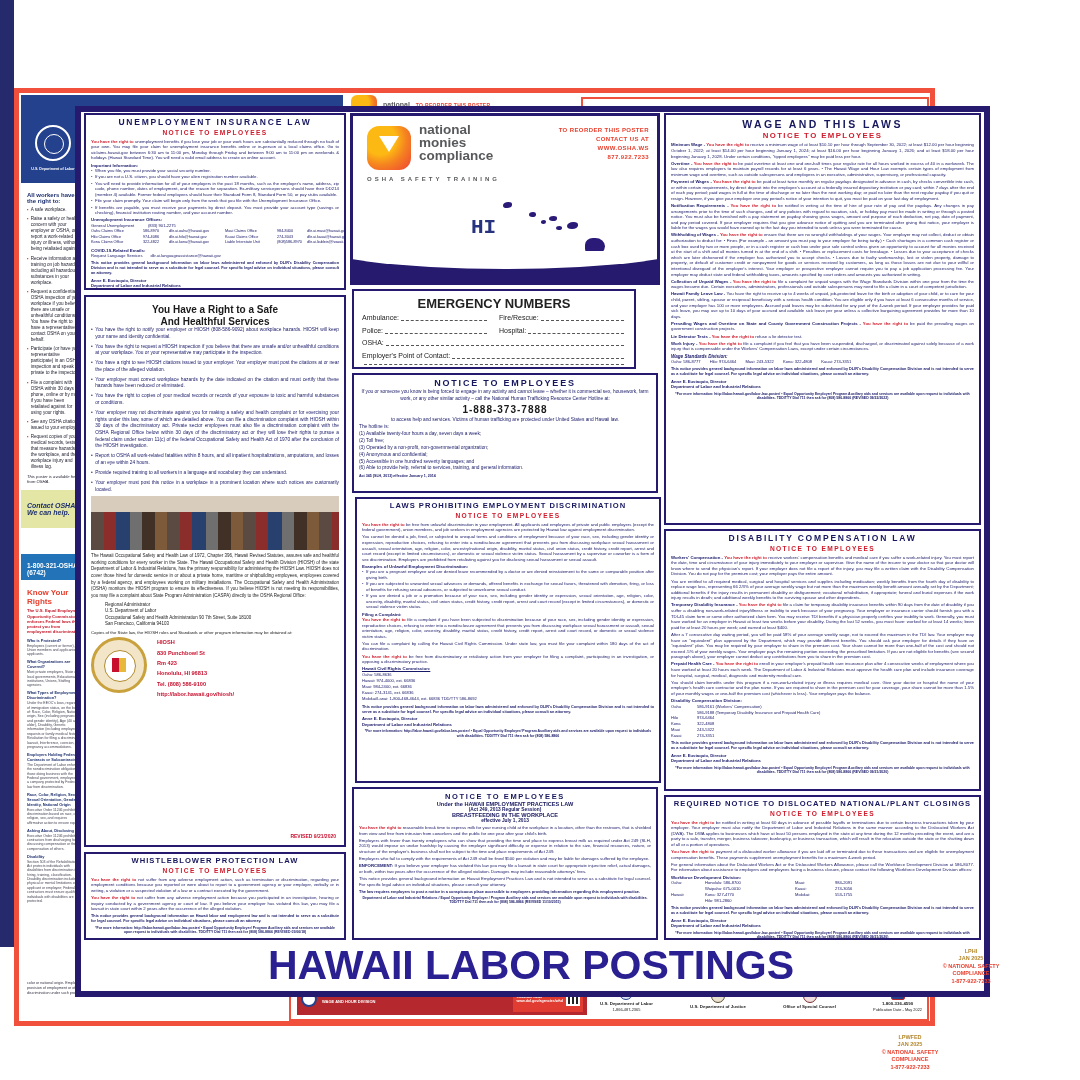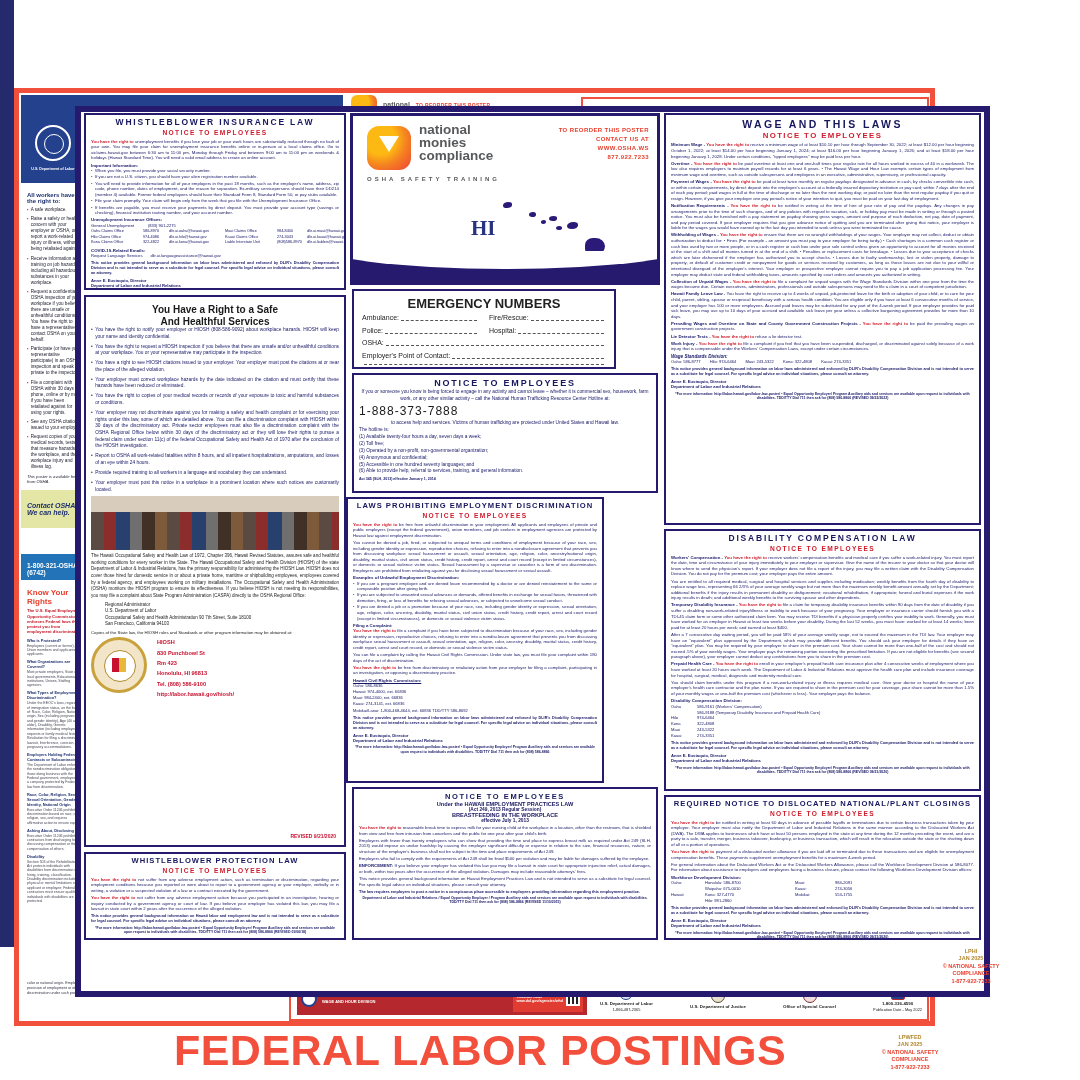--- a/index.html
+++ b/index.html
@@ -93,32 +93,32 @@
   .hiseal:after{content:"";position:absolute;left:18px;top:18px;width:14px;height:14px;background:linear-gradient(90deg,#c8102e 0 50%,#e8b83a 50% 100%);}
   .hioshaddr{font-size:5.6px;font-weight:bold;color:#c8102e;line-height:1.85;}
   .revised{position:absolute;right:8px;bottom:6px;font-size:5px;font-weight:bold;color:#c8102e;}
   
   .nsc-head{position:absolute;left:269px;top:1px;width:310px;height:172px;border:3px solid #261a6e;background:#fff;overflow:hidden;padding:0;}
   .nsc-logo{position:absolute;left:14px;top:10px;width:44px;height:44px;border-radius:12px;background:radial-gradient(circle at 30% 30%,#fdb913 0 35%,#f58220 60%,#ef4136 100%);}
   .nsc-logo:after{content:"";position:absolute;left:12px;top:10px;width:0;height:0;border-left:10px solid transparent;border-right:10px solid transparent;border-top:16px solid #fff;}
   .nsc-brand{position:absolute;left:66px;top:8px;font-size:13.5px;font-weight:bold;color:#58595b;line-height:.95;}
   .nsc-tag{position:absolute;left:14px;top:60px;font-size:6px;letter-spacing:3px;color:#58595b;font-weight:bold;}
   .nsc-reorder{position:absolute;right:8px;top:10px;text-align:right;font-size:6px;font-weight:bold;color:#e8402e;line-height:1.5;letter-spacing:.4px;}
-  .hi-state{position:absolute;left:118px;top:100px;font-size:21px;font-weight:bold;color:#27337e;font-family:Liberation Serif, serif;}
+  .hi-state{position:absolute;left:118px;top:100px;font-size:21px;font-weight:bold;color:#27337e;font-family:Liberation Mono, monospace;}
   .isle{position:absolute;background:#2b1a78;border-radius:60% 40% 55% 45%;}
   .nsc-band{position:absolute;left:-3px;bottom:-3px;width:316px;height:34px;background:#261a6e;overflow:hidden;}
   .nsc-band:before{content:"";position:absolute;left:-40px;top:-34px;width:390px;height:52px;background:#fff;border-radius:50%;}
   
   .em-title{font-weight:bold;text-align:center;color:#222;font-size:13px;margin:1px 0 3px 0;}
   .em-row{display:flex;gap:10px;font-size:7px;color:#222;margin-bottom:5.5px;}
   .em-pair{display:flex;flex:1;}
   .em-fill{flex:1;border-bottom:1.4px dashed #555;margin:0 2px;}
   
   .tr-intro{font-size:4.8px;line-height:1.35;color:#181868;text-align:center;margin-top:1px;}
-  .tr-hot{font-weight:normal;font-size:12px;color:#1a1a1a;letter-spacing:1px;margin:2px 0;}
+  .tr-hot{font-weight:bold;font-size:10px;text-align:center;color:#1a1a1a;letter-spacing:1px;margin:2px 0;}
   .tr-line{font-size:4.8px;color:#181868;line-height:1.45;}
   .tr-act{font-size:3.6px;font-weight:bold;color:#181868;margin-top:2px;}
   .hcrc-line{font-size:4.1px;color:#181868;line-height:1.5;}
   
   .bf1{font-weight:bold;text-align:center;color:#17175e;letter-spacing:1.6px;font-size:7.5px;}
   .bf2{font-weight:bold;text-align:center;color:#17175e;font-size:5.6px;}
   .bf3{font-weight:bold;text-align:center;color:#17175e;font-size:4.8px;}
   .bfnote{font-weight:bold;font-size:3.9px;color:#181868;line-height:1.3;text-align:justify;margin-top:1px;}
   .wsd{font-weight:bold;font-style:italic;font-size:4.6px;color:#181868;margin-top:2px;}
   .hi-title{position:absolute;left:150px;top:830px;width:600px;text-align:center;font-size:41px;font-weight:bold;color:#2b2091;white-space:nowrap;z-index:2;}
@@ -255,37 +255,36 @@
         </div>
           <div class="agency">
           <div class="seal"></div>
           <div class="alabel">1-800-336-4590</div>
           <div class="asub">Publication Date - May 2022</div>
         </div>
         </div>
     </div>
   </div>
 
-  <div class="fed-title">FEDERAL LABOR POSTINGS</div>
   <div class="stamp fed-stamp">
     <div>
         <div class="g">LPWFED</div>
         <div class="g">JAN 2025</div>
       </div>
     <div>
         <div class="r">© NATIONAL SAFETY</div>
         <div class="r">COMPLIANCE</div>
         <div class="r">1-877-922-7233</div>
       </div>
   </div>
 
   <div class="hi">
 
     <div class="sec" style="left:3px;top:1px;width:262px;height:177px;">
-      <div class="t1">WHISTLEBLOWER INSURANCE LAW</div>
+      <div class="t1">UNEMPLOYMENT INSURANCE LAW</div>
       <div class="t2 small">NOTICE TO EMPLOYEES</div>
       <div class="body">
           <div class="para"><span class="plabel"></span><span class="pred">You have the right to </span><span>unemployment benefits if you lose your job or your work hours are substantially reduced through no fault of your own. You may file your claim for unemployment insurance benefits online or in-person at a local claims office. Go to uiclaims.hawaii.gov between 6:30 am to 11:00 pm, Monday through Friday and between 9:00 am to 11:00 pm on weekends &amp; holidays (Hawaii Standard Time). You will need a valid email address to create an online account.</span></div>
         </div>
       <div class="blabel">Important Information:</div>
       <div>
           <div class="bull">
             <span>•</span>
             <span>When you file, you must provide your social security number.</span>
           </div>
@@ -435,21 +434,21 @@
       <div class="isle" style="left:150px;top:86px;width:9px;height:6px;"></div>
       <div class="isle" style="left:176px;top:96px;width:7px;height:5px;"></div>
       <div class="isle" style="left:188px;top:104px;width:5px;height:4px;"></div>
       <div class="isle" style="left:196px;top:100px;width:8px;height:5px;"></div>
       <div class="isle" style="left:203px;top:110px;width:6px;height:4px;"></div>
       <div class="isle" style="left:214px;top:106px;width:11px;height:7px;"></div>
       <div class="isle" style="left:232px;top:122px;width:20px;height:17px;border-radius:45% 55% 60% 40%;"></div>
       <div class="nsc-band"></div>
     </div>
 
-    <div class="sec" style="left:271px;top:177px;width:264px;height:80px;padding:4px 8px;">
+    <div class="sec" style="left:271px;top:177px;width:284px;height:80px;padding:4px 8px;">
       <div class="em-title">EMERGENCY NUMBERS</div>
       <div class="em-row">
         <span class="em-pair">
             <span>Ambulance:</span>
             <span class="em-fill"></span>
           </span>
         <span class="em-pair">
             <span>Fire/Rescue:</span>
             <span class="em-fill"></span>
           </span>
@@ -493,21 +492,21 @@
           <div class="tr-line">(1) Available twenty-four hours a day, seven days a week;</div>
           <div class="tr-line">(2) Toll free;</div>
           <div class="tr-line">(3) Operated by a non-profit, non-governmental organization;</div>
           <div class="tr-line">(4) Anonymous and confidential;</div>
           <div class="tr-line">(5) Accessible in one hundred seventy languages; and</div>
           <div class="tr-line">(6) Able to provide help, referral to services, training, and general information.</div>
         </div>
       <div class="tr-act">Act 345 (SLH, 2013) effective January 1, 2014</div>
     </div>
 
-    <div class="sec" style="left:265px;top:385px;width:258px;height:286px;">
+    <div class="sec" style="left:274px;top:385px;width:306px;height:286px;">
       <div class="t1 small">LAWS PROHIBITING EMPLOYMENT DISCRIMINATION</div>
       <div class="t2 small">NOTICE TO EMPLOYEES</div>
       <div class="body">
           <div class="para"><span class="plabel"></span><span class="pred">You have the right to </span><span>be free from unlawful discrimination in your employment. All applicants and employees of private and public employers (except the federal government), union members, and job seekers in employment agencies are protected by Hawaii law against employment discrimination.</span></div>
           <div class="para"><span class="plabel"></span><span class="pred"></span><span>You cannot be denied a job, fired, or subjected to unequal terms and conditions of employment because of your race, sex, including gender identity or expression, reproductive choices, refusing to enter into a nondisclosure agreement that prevents you from discussing workplace sexual harassment or assault, sexual orientation, age, religion, color, ancestry/national origin, disability, marital status, civil union status, credit history, credit report, arrest and court record (except in limited circumstances), or domestic or sexual violence victim status. Sexual harassment by a supervisor or coworker is a form of sex discrimination. Employers are prohibited from retaliating against you for disclosing sexual harassment or sexual assault.</span></div>
         </div>
       <div class="blabel">Examples of Unlawful Employment Discrimination:</div>
       <div>
           <div class="bull">
             <span>•</span>
@@ -660,20 +659,21 @@
             <span></span>
             <span></span>
           </div>
         </div>
       <div class="disc">This notice provides general background information on labor laws administered and enforced by DLIR's Disability Compensation Division and is not intended to serve as a substitute for legal counsel. For specific legal advice on individual situations, please consult an attorney.</div>
       <div class="dir">Anne E. Eustaquio, Director</div>
       <div class="dir" style="margin-top:0;">Department of Labor and Industrial Relations</div>
       <div class="foot"><span>*For more information: http://labor.hawaii.gov/labor-law-poster/ • Equal Opportunity Employer/ Program Auxiliary aids and services are available upon request to individuals with disabilities. TDD/TTY Dial 711 then ask for (808) 586-8866</span> <span>(REVISED 09/21/2020)</span></div>
     </div>
 
+    <div class="hi-title">HAWAII LABOR POSTINGS</div>
     <div class="stamp hi-stamp">
       <div>
           <div class="g">LPHI</div>
           <div class="g">JAN 2025</div>
         </div>
       <div>
           <div class="r">© NATIONAL SAFETY</div>
           <div class="r">COMPLIANCE</div>
           <div class="r">1-877-922-7233</div>
         </div>

